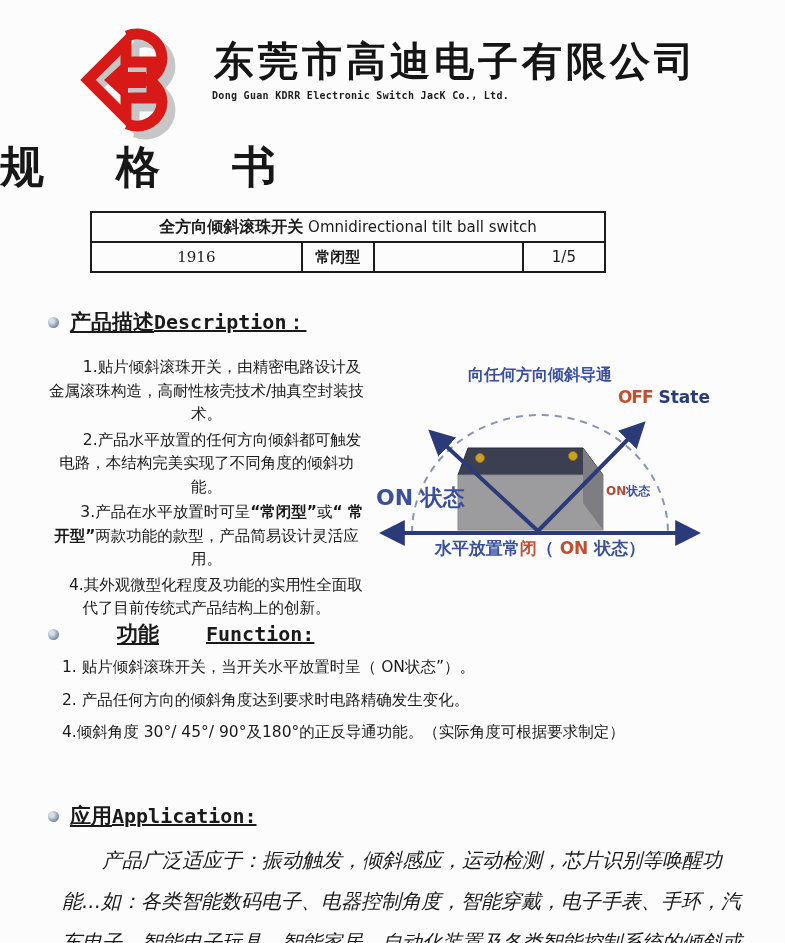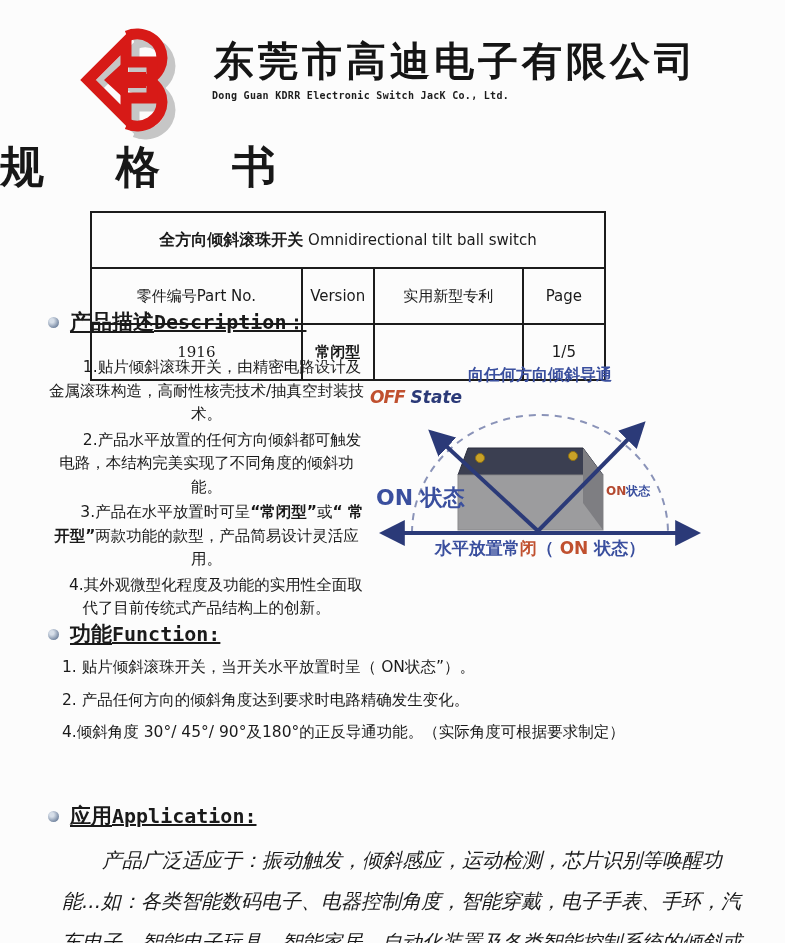--- a/index.html
+++ b/index.html
@@ -26,21 +26,21 @@
     position:absolute;left:0;top:138px;width:785px;text-align:left;
     font-size:44px;font-weight:bold;letter-spacing:14px;color:#171717;
   }
   
   .spec-table{
     position:absolute;left:90px;top:211px;width:516px;
     border-collapse:collapse;table-layout:fixed;
   }
   .spec-table td{
     border:2px solid #1c1c1c;text-align:center;vertical-align:middle;
-    height:26px;font-size:15px;padding:14px 2px;overflow:hidden;
+    height:26px;font-size:15px;padding:1px 2px;overflow:hidden;
   }
   .tbl-title-cn{font-weight:bold;font-size:16px;}
   .tbl-title-en{font-size:15px;}
   .cell-bold{font-weight:bold;font-size:16px;}
   .cell-serif{font-family:"DejaVu Serif",serif;font-size:15px;}
   
   .section-head{position:absolute;display:flex;align-items:center;text-decoration:underline;}
   .bullet{
     width:11px;height:11px;border-radius:50%;
     background:radial-gradient(circle at 35% 35%, #d7dfe9 20%, #71839e 75%);
@@ -53,22 +53,22 @@
     position:absolute;left:45px;top:356px;width:323px;
     font-size:15.5px;line-height:1.52;text-align:center;
   }
   .desc-col p{margin:0 0 2px 0;text-indent:2em;}
   .desc-col p.ind1{text-indent:1.2em;}
   
   .diagram{position:absolute;left:370px;top:363px;width:340px;height:235px;}
   .diagram svg{position:absolute;left:0;top:0;}
   .dg-label{position:absolute;white-space:nowrap;font-weight:bold;}
   .dg-top{left:0;width:340px;top:2px;text-align:center;font-size:16px;color:#3a4f9e;}
-  .dg-off{left:0;width:340px;top:24px;text-align:left;font-size:17px;color:#2b3a78;
-          font-family:"DejaVu Sans",sans-serif;font-style:italic;}
+  .dg-off{left:0;width:340px;top:24px;text-align:right;font-size:17px;color:#2b3a78;
+          font-family:"DejaVu Sans",sans-serif;}
   .dg-off .off-red{color:#c0502f;letter-spacing:-1px;}
   .dg-on-left{left:6px;top:120px;font-size:22px;color:#3a4f9e;}
   .dg-on-right{left:236px;top:120px;font-size:12px;color:#3a4f9e;}
   .dg-on-right .on-red{color:#b44a31;}
   .dg-bottom{left:0;width:340px;top:174px;text-align:center;font-size:17px;color:#3a4f9e;}
   .red{color:#c0502f;}
   
   .func-list{
     position:absolute;left:62px;top:655px;width:640px;
     font-size:15.5px;line-height:1.65;
@@ -110,26 +110,20 @@
       <col style="width:29%">
       <col style="width:16%">
     </colgroup>
   <tbody>
       <tr>
     <td colspan="4">
       <span class="tbl-title-cn">全方向倾斜滚珠开关</span><span class="tbl-title-en"> Omnidirectional tilt ball switch</span>
     </td>
   </tr>
   <tr>
-    <td>零件编号Part No.</td>
-    <td>Version</td>
-    <td>实用新型专利</td>
-    <td>Page</td>
-  </tr>
-  <tr>
     <td class="cell-serif">1916</td>
     <td class="cell-bold">常闭型</td>
     <td></td>
     <td>1/5</td>
   </tr>
 </tbody>
   </table>
 
 <div class="section-head" style="left:48px;top:308px;">
   <span class="bullet"></span>
@@ -167,21 +161,21 @@
 
     <line x1="14" y1="170" x2="326" y2="170" stroke="#2b3a78" stroke-width="4" marker-start="url(#ah)" marker-end="url(#ah)"></line>
   </svg>
   <div class="dg-label dg-top">向任何方向倾斜导通</div>
   <div class="dg-label dg-off"><span class="off-red">OFF</span><span> State</span></div>
   <div class="dg-label dg-on-left"><span>ON</span><span> 状态</span></div>
   <div class="dg-label dg-on-right"><span class="on-red">ON</span><span>状态</span></div>
   <div class="dg-label dg-bottom"><span>水平放置常</span><span class="red">闭</span><span>（ </span><span class="red">ON</span><span> 状态）</span></div>
 </div>
 
-<div class="section-head" style="left:48px;top:620px;">
+<div class="section-head" style="left:48px;top:620px;gap:47px;">
   <span class="bullet"></span>
   <span class="head-cn">功能</span>
     <span class="head-en">Function:</span>
 </div>
 
 <div class="func-list">
   <p>1.  贴片倾斜滚珠开关，当开关水平放置时呈（ ON状态”）。</p>
   <p>2.  产品任何方向的倾斜角度达到要求时电路精确发生变化。</p>
   <p>4.倾斜角度 30°/  45°/ 90°及180°的正反导通功能。（实际角度可根据要求制定）</p>
 </div>

